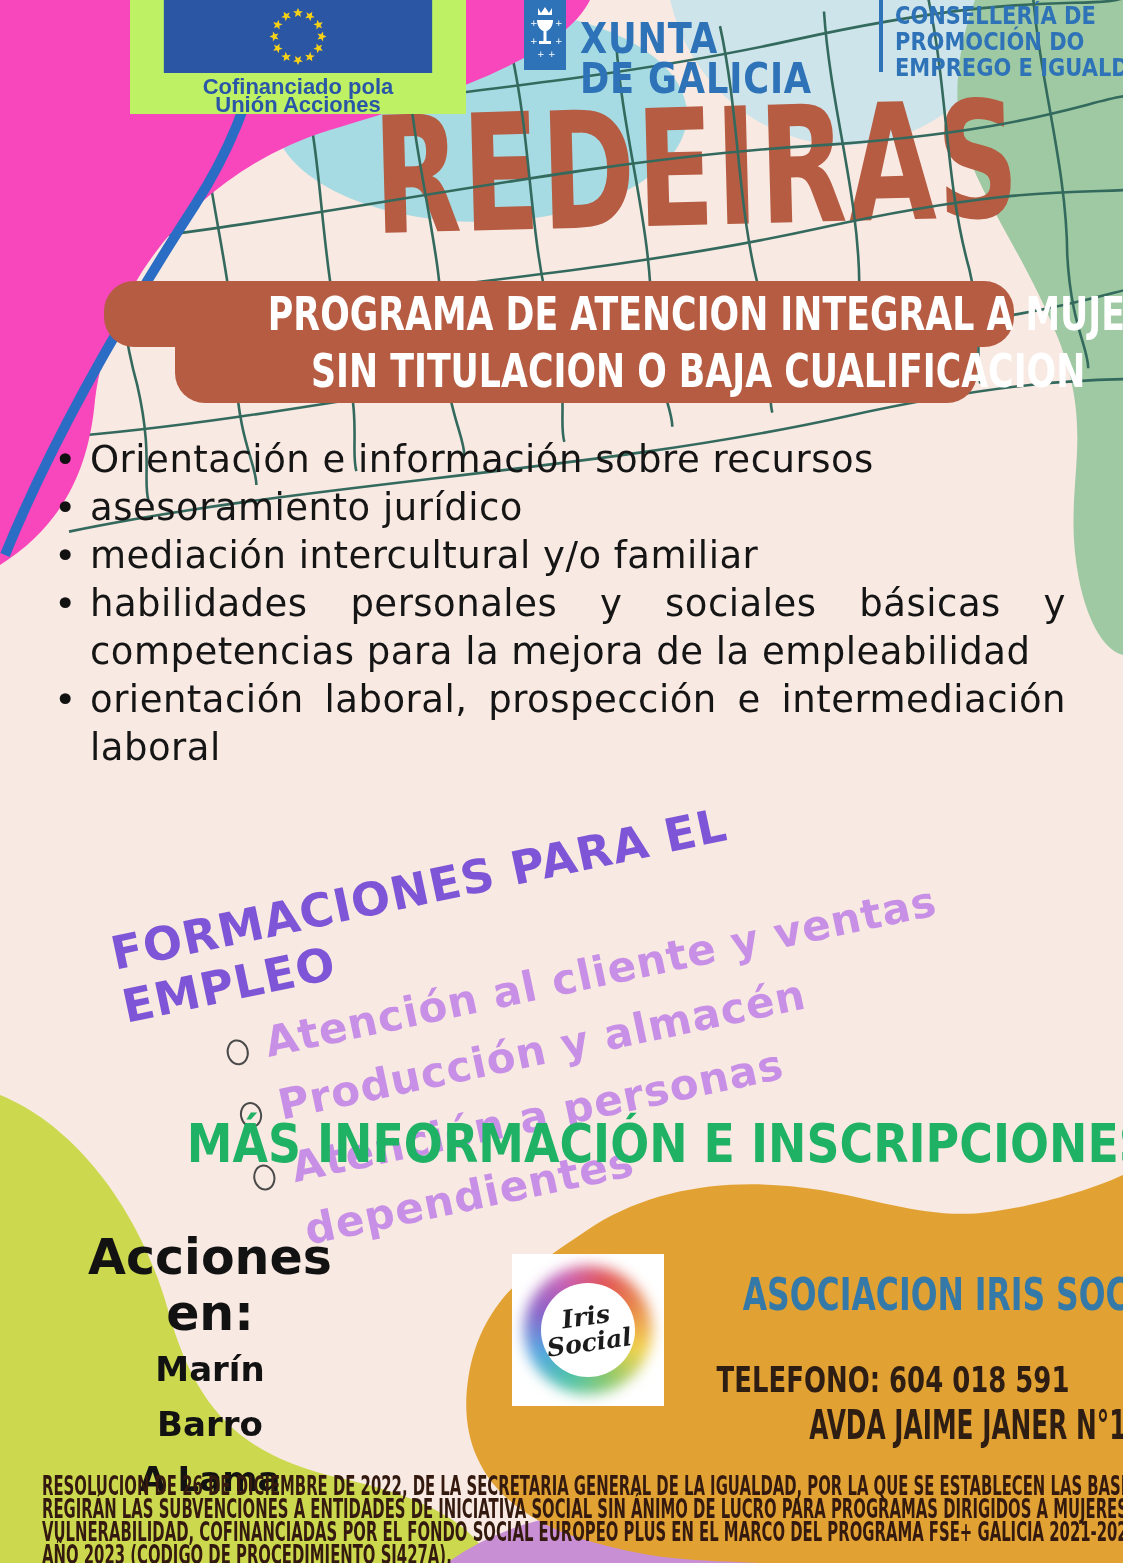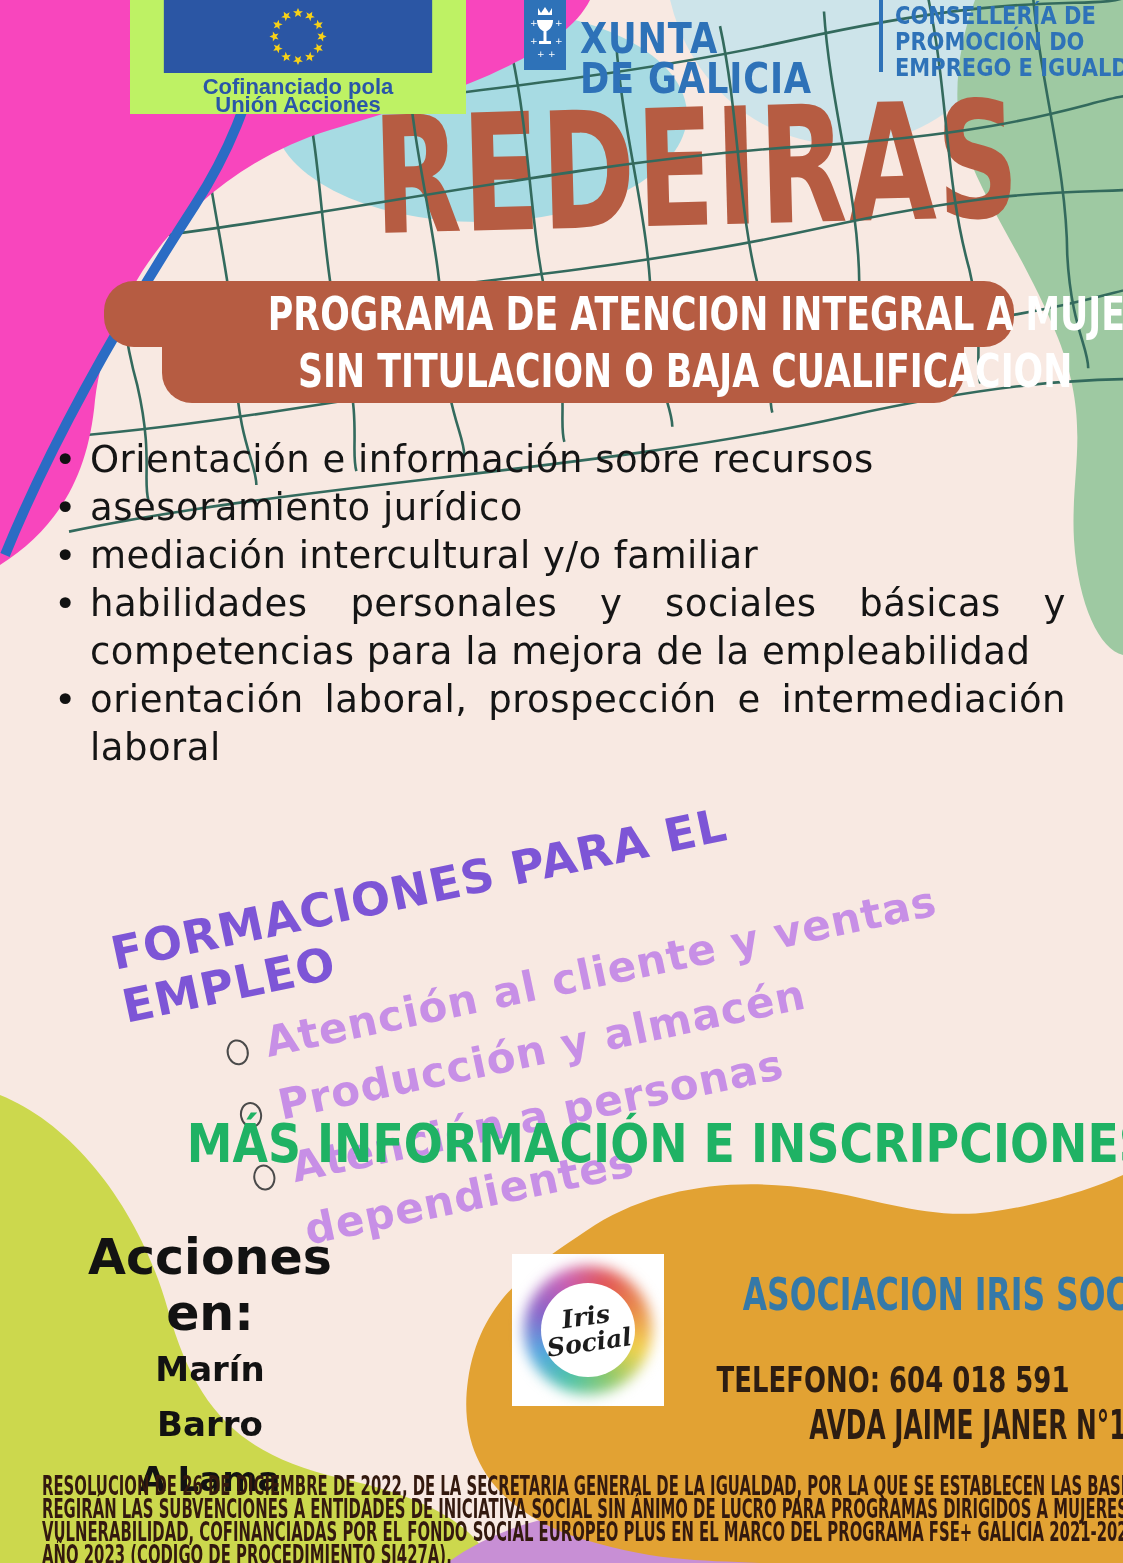--- a/index.html
+++ b/index.html
@@ -29,21 +29,21 @@
   #xunta-text{margin-left:14px;margin-top:18px;font-weight:bold;line-height:40px;letter-spacing:1px;}
   #xunta-text .sxl{transform:scaleX(.82);}
   #xunta-text div{font-size:43px;}
   #xunta-divider{width:4px;height:72px;background:#2e72b8;margin:0 12px 0 16px;}
   #conselleria{margin-top:3px;font-weight:bold;font-size:25px;line-height:26px;letter-spacing:0;}
   #conselleria .sxl{transform:scaleX(.84);}
 
   
   .banner{background:#b65c42;color:#fff;z-index:5;text-align:center;font-weight:bold;}
   #banner1{left:104px;top:281px;width:910px;height:66px;border-radius:30px;line-height:66px;font-size:47px;}
-  #banner2{left:162px;top:343px;width:802px;height:60px;border-radius:0 0 30px 30px;line-height:56px;font-size:47px;}
+  #banner2{left:175px;top:343px;width:802px;height:60px;border-radius:0 0 30px 30px;line-height:56px;font-size:47px;}
   #banner1 .sx{transform:scaleX(.74);}
   #banner2 .sx{transform:scaleX(.74);}
 
   
   #services{left:52px;top:436px;width:1014px;z-index:6;}
   #services ul{list-style:none;margin:0;padding:0;}
   #services li{position:relative;padding-left:38px;font-size:37px;line-height:48px;color:#151515;letter-spacing:.5px;}
   #services li::before{content:"•";position:absolute;left:2px;top:0;font-size:38px;color:#111;}
   #services li.just{text-align:justify;}
 

